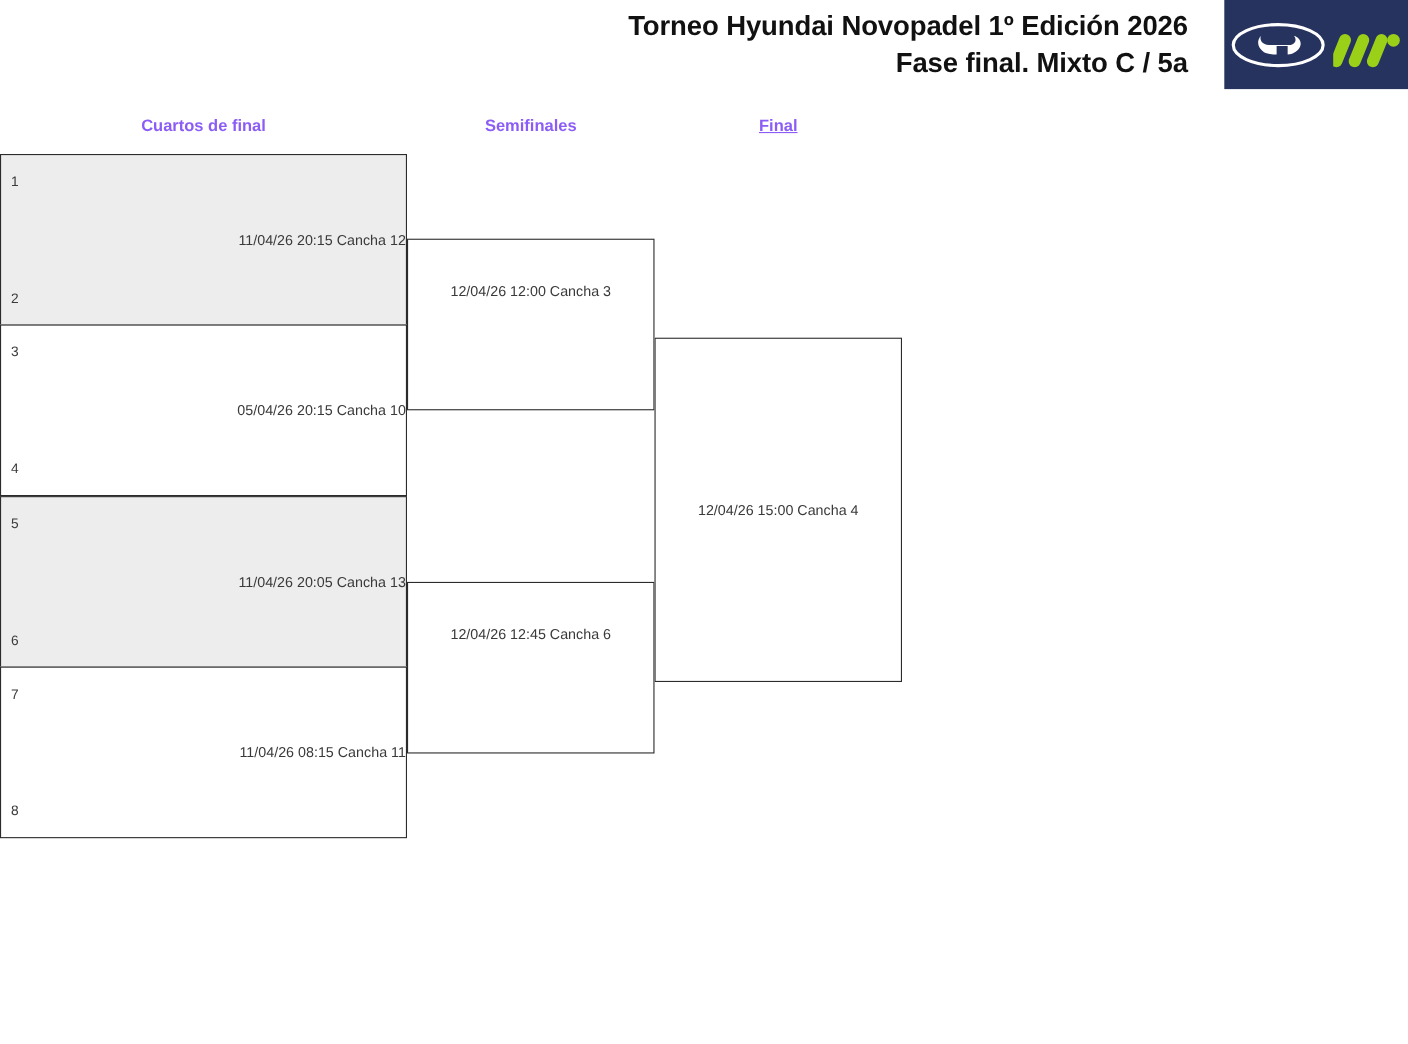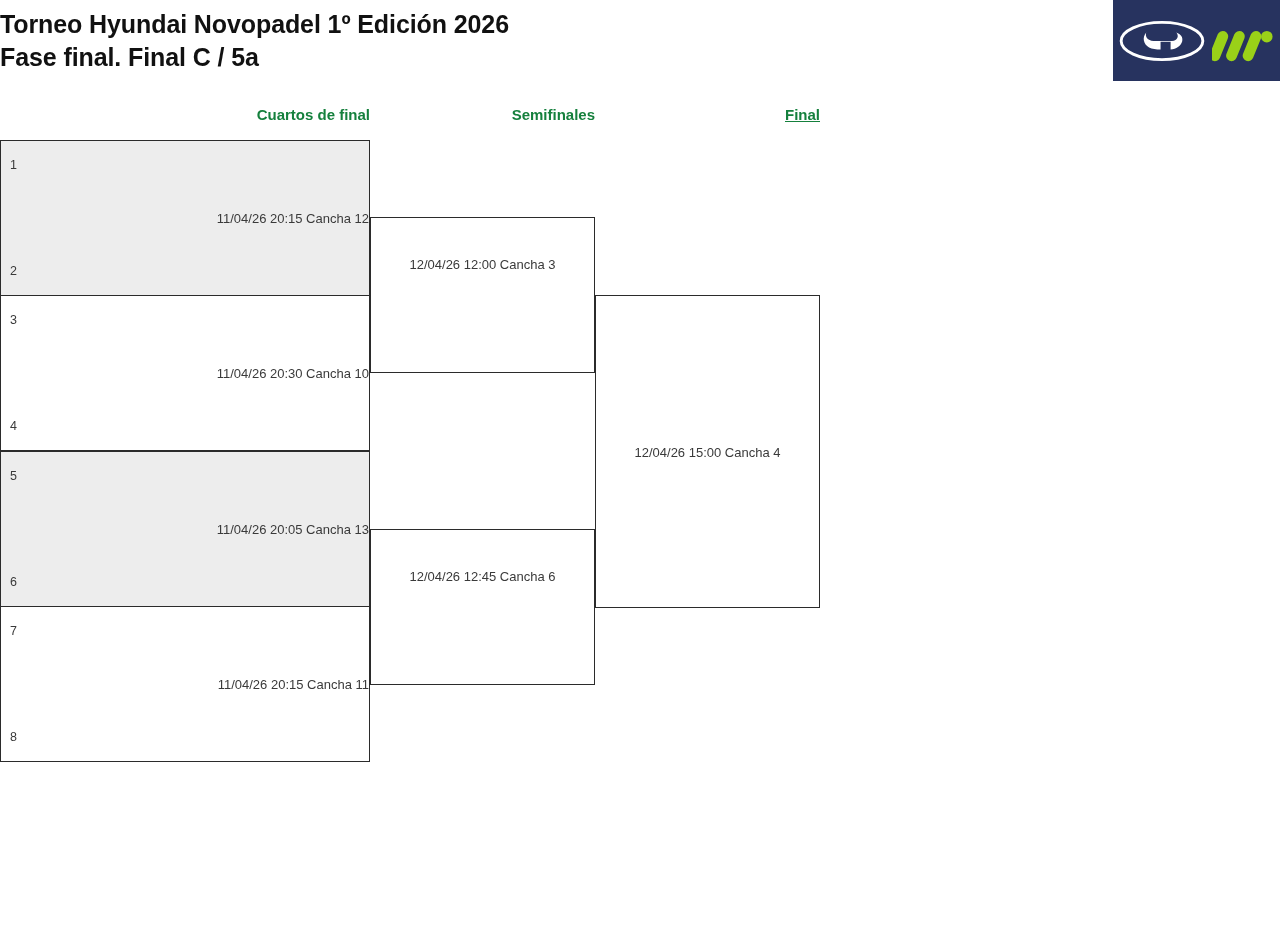--- a/index.html
+++ b/index.html
@@ -25,20 +25,21 @@
     top: 0; left: 0;
     width: 1280px;
     height: 81px;
   }
 
   .title-block {
     position: absolute;
     left: 0;
     top: 8px;
     width: 1080px;
+    text-align: right;
   }
 
   .title-line {
     font-size: 25px;
     font-weight: bold;
     color: #111111;
     line-height: 33px;
     letter-spacing: -0.1px;
     white-space: nowrap;
   }
@@ -71,22 +72,22 @@
     top: 106px;
     left: 0;
     width: 1280px;
     height: 28px;
   }
 
   .round-head {
     position: absolute;
     font-size: 15px;
     font-weight: bold;
-    color: #15803d;
-    text-align: right;
+    color: #8b5cf6;
+    text-align: center;
     white-space: nowrap;
   }
 
   .round-head.r0 { left: 0px;   width: 370px; }
   .round-head.r1 { left: 370px; width: 225px; }
   .round-head.r2 { left: 595px; width: 225px; text-decoration: underline; }
 
   
   .bracket {
     position: absolute;
@@ -170,21 +171,21 @@
 </style>
 </head>
 <body>
 
 <div class="page">
 
   <div class="header">
 
     <div class="title-block">
       <div class="title-line">Torneo Hyundai Novopadel 1º Edición 2026</div>
-      <div class="title-line">Fase final. Final C / 5a</div>
+      <div class="title-line">Fase final. Mixto C / 5a</div>
     </div>
 
     <div class="logo-box">
       <div class="logo-inner">
         <svg class="hyundai-mark" viewBox="0 0 120 58">
           <ellipse cx="60" cy="29" rx="57" ry="26" fill="none" stroke="#ffffff" stroke-width="4"></ellipse>
           <path d="M38 17 C32 24 34 33 42 38 C46 40 52 41 58 41
                    L58 30 L72 30 L72 41 C80 40 86 36 88 30
                    C90 24 86 19 80 17 C84 22 82 28 74 29
                    L48 29 C40 28 36 23 38 17 Z" fill="#ffffff"></path>
@@ -211,42 +212,42 @@
   <div class="bracket">
 
     <div class="match qf shaded" style="top:0px;">
       <div class="seed top">1</div>
       <div class="info">11/04/26 20:15 Cancha 12</div>
       <div class="seed bottom">2</div>
     </div>
 
     <div class="match qf" style="top:155px;">
       <div class="seed top">3</div>
-      <div class="info">11/04/26 20:30 Cancha 10</div>
+      <div class="info">05/04/26 20:15 Cancha 10</div>
       <div class="seed bottom">4</div>
     </div>
 
     <div class="match qf shaded" style="top:311px;">
       <div class="seed top">5</div>
       <div class="info">11/04/26 20:05 Cancha 13</div>
       <div class="seed bottom">6</div>
     </div>
 
     <div class="match qf" style="top:466px;">
       <div class="seed top">7</div>
-      <div class="info">11/04/26 20:15 Cancha 11</div>
+      <div class="info">11/04/26 08:15 Cancha 11</div>
       <div class="seed bottom">8</div>
     </div>
 
     <div class="match sf" style="top:77px;">
       <div class="info">12/04/26 12:00 Cancha 3</div>
     </div>
 
     <div class="match sf" style="top:389px;">
       <div class="info">12/04/26 12:45 Cancha 6</div>
     </div>
 
-    <div class="match fin" style="top:155px;padding-left:16px;">
+    <div class="match fin" style="top:167px;padding-left:16px;">
       <div class="info">12/04/26 15:00 Cancha 4</div>
     </div>
 
   </div>
 </div>
 
 </body></html>

